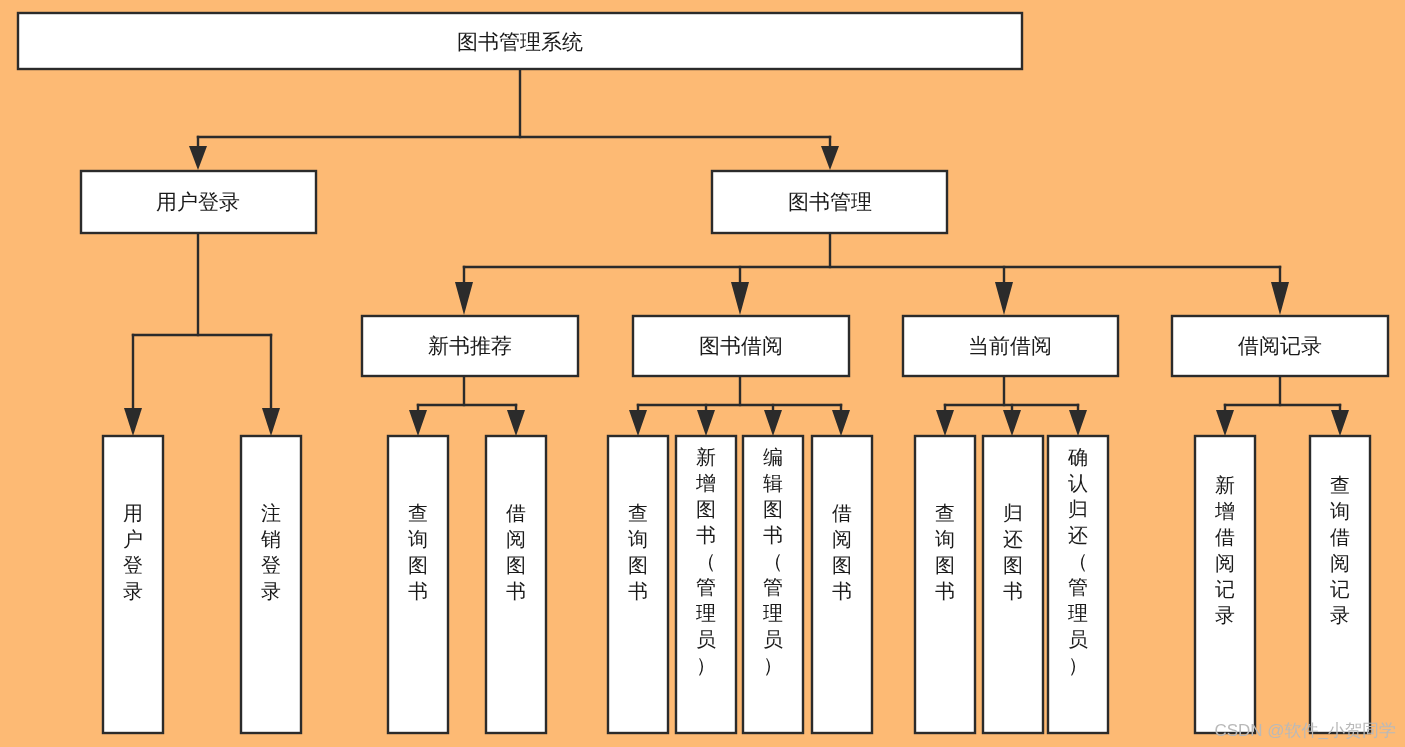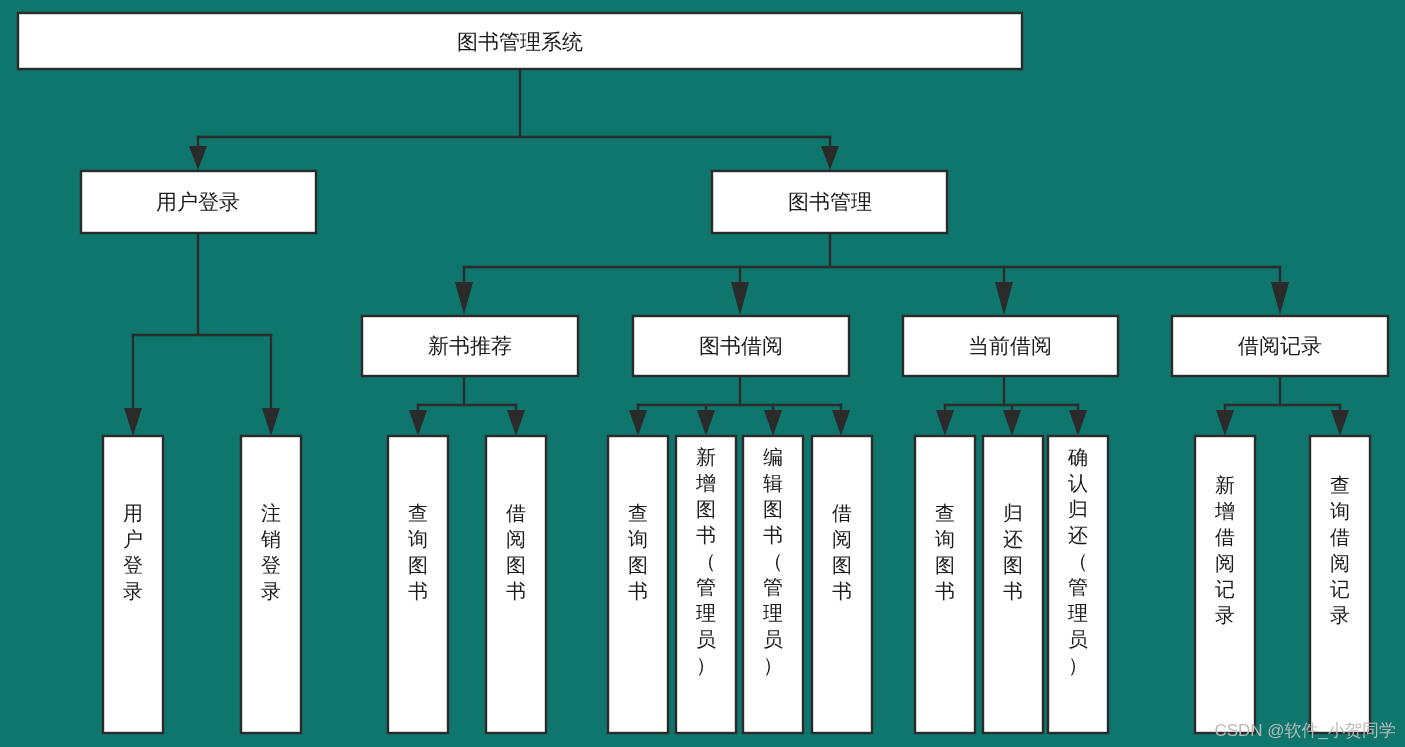--- a/index.html
+++ b/index.html
@@ -8,21 +8,21 @@
     padding: 0;
     background: #ffffff;
   }
   body {
     font-family: "Liberation Sans", "DejaVu Sans", sans-serif;
   }
   #diagram-root {
     position: relative;
     width: 1405px;
     height: 747px;
-    background: #0f766e;
+    background: #fdba74;
     overflow: hidden;
   }
   svg.diagram-canvas {
     position: absolute;
     left: 0;
     top: 0;
     width: 1405px;
     height: 747px;
   }
   .node-box {

